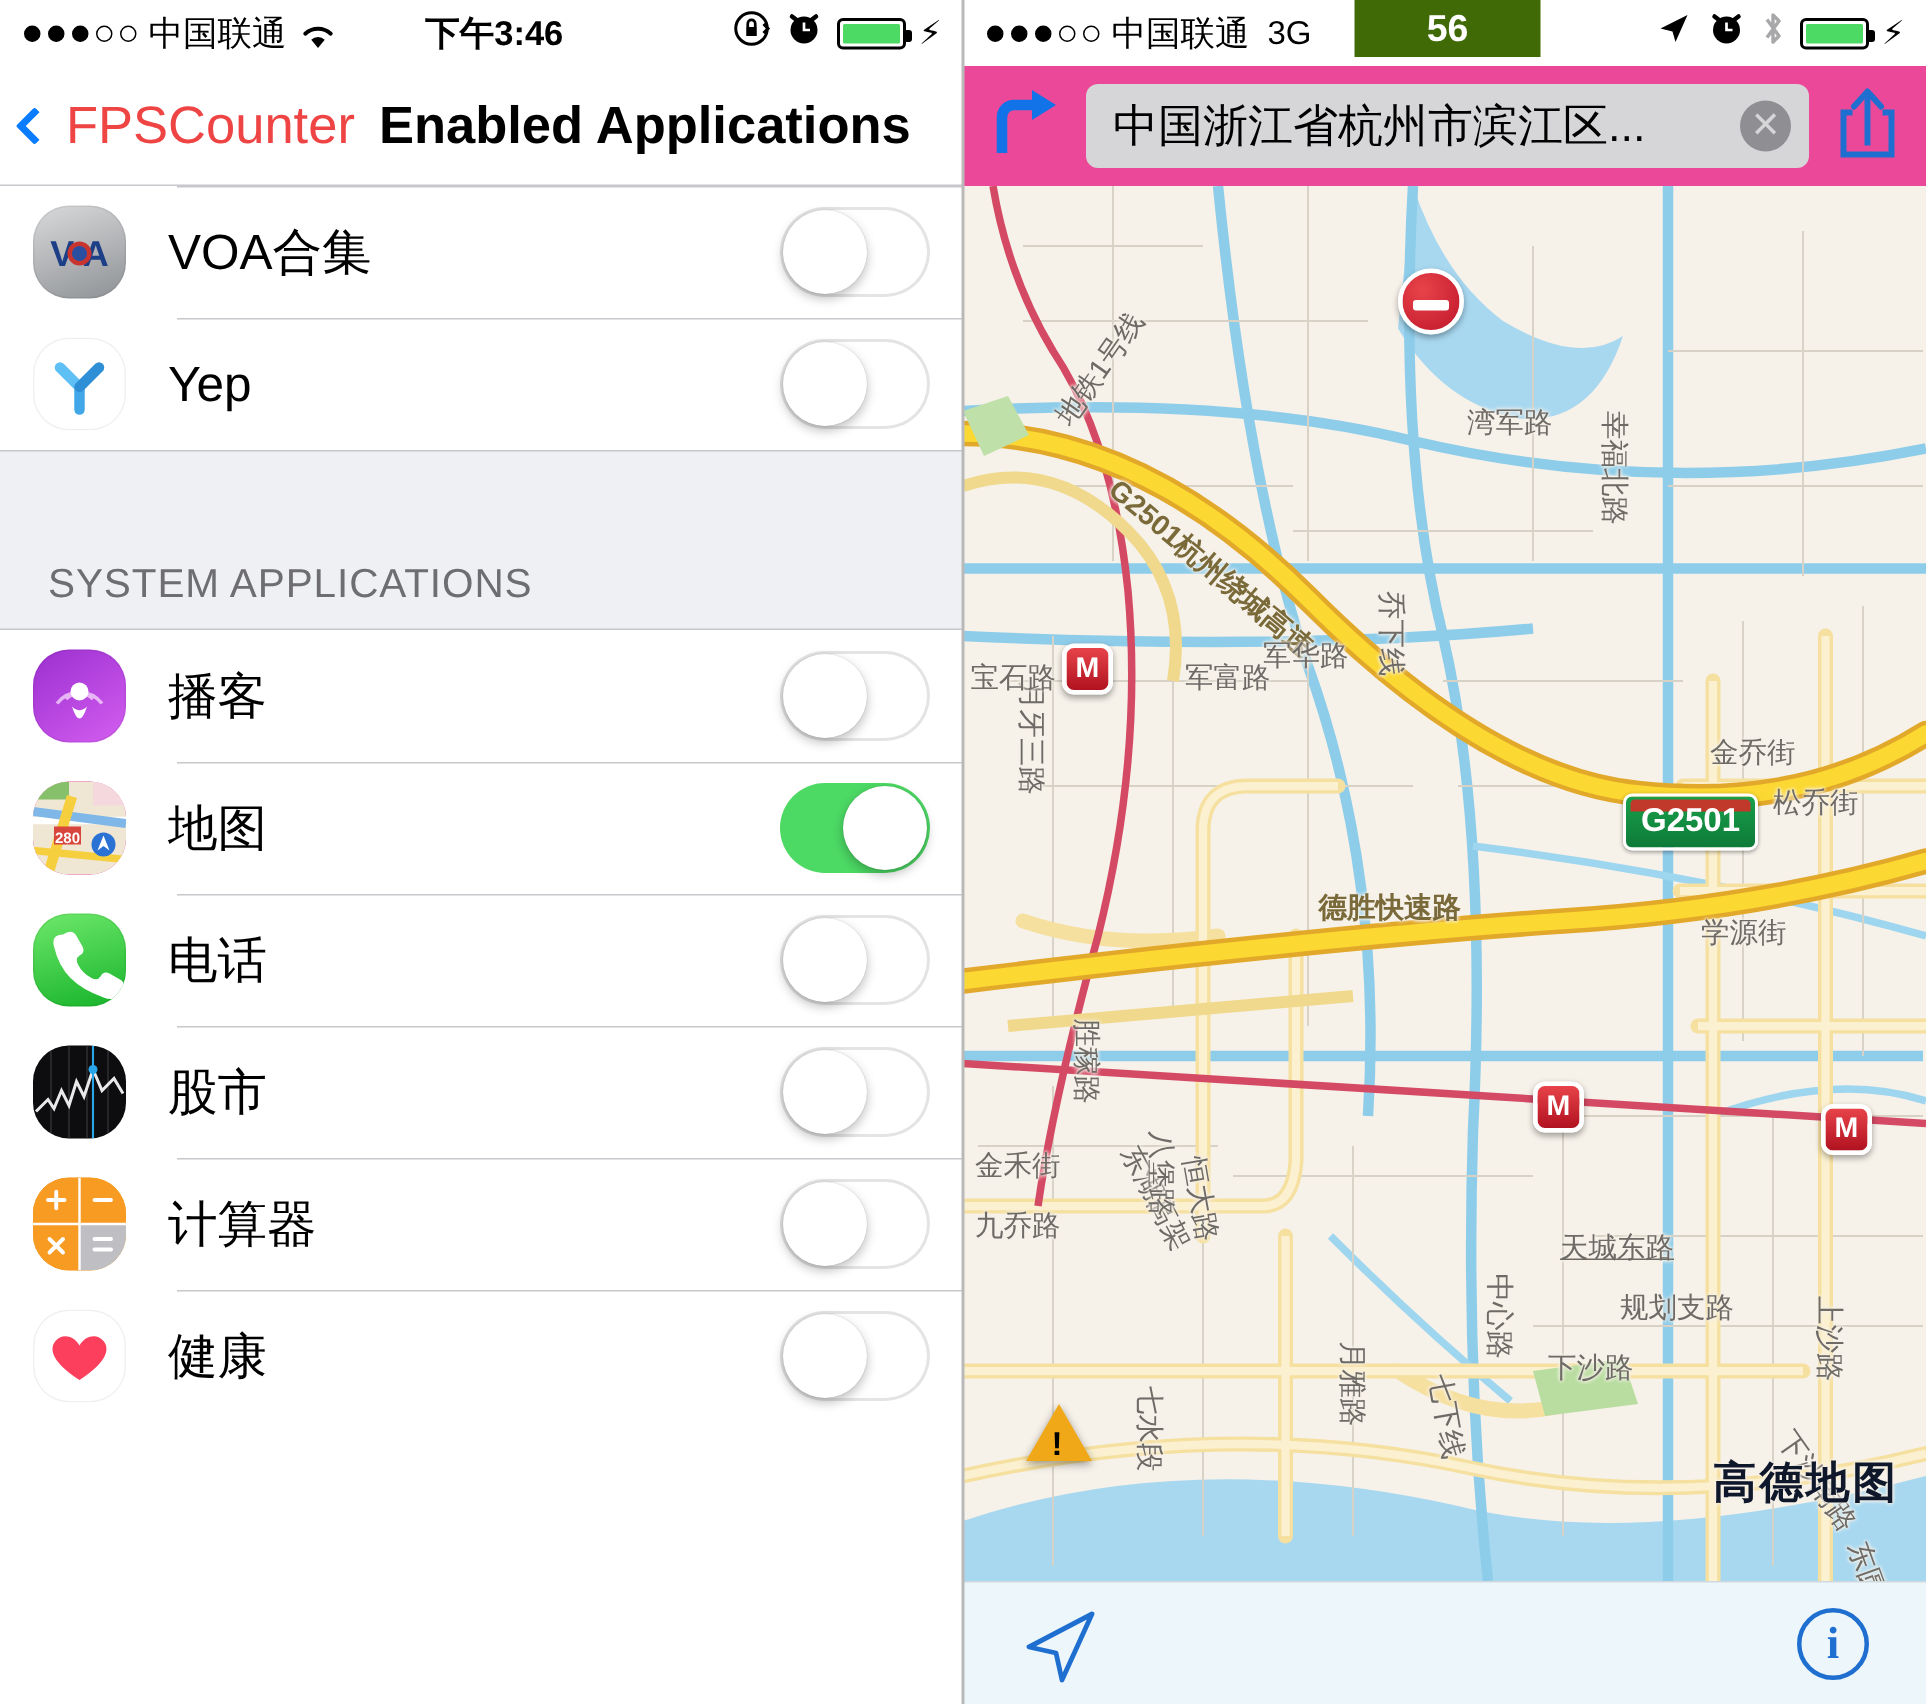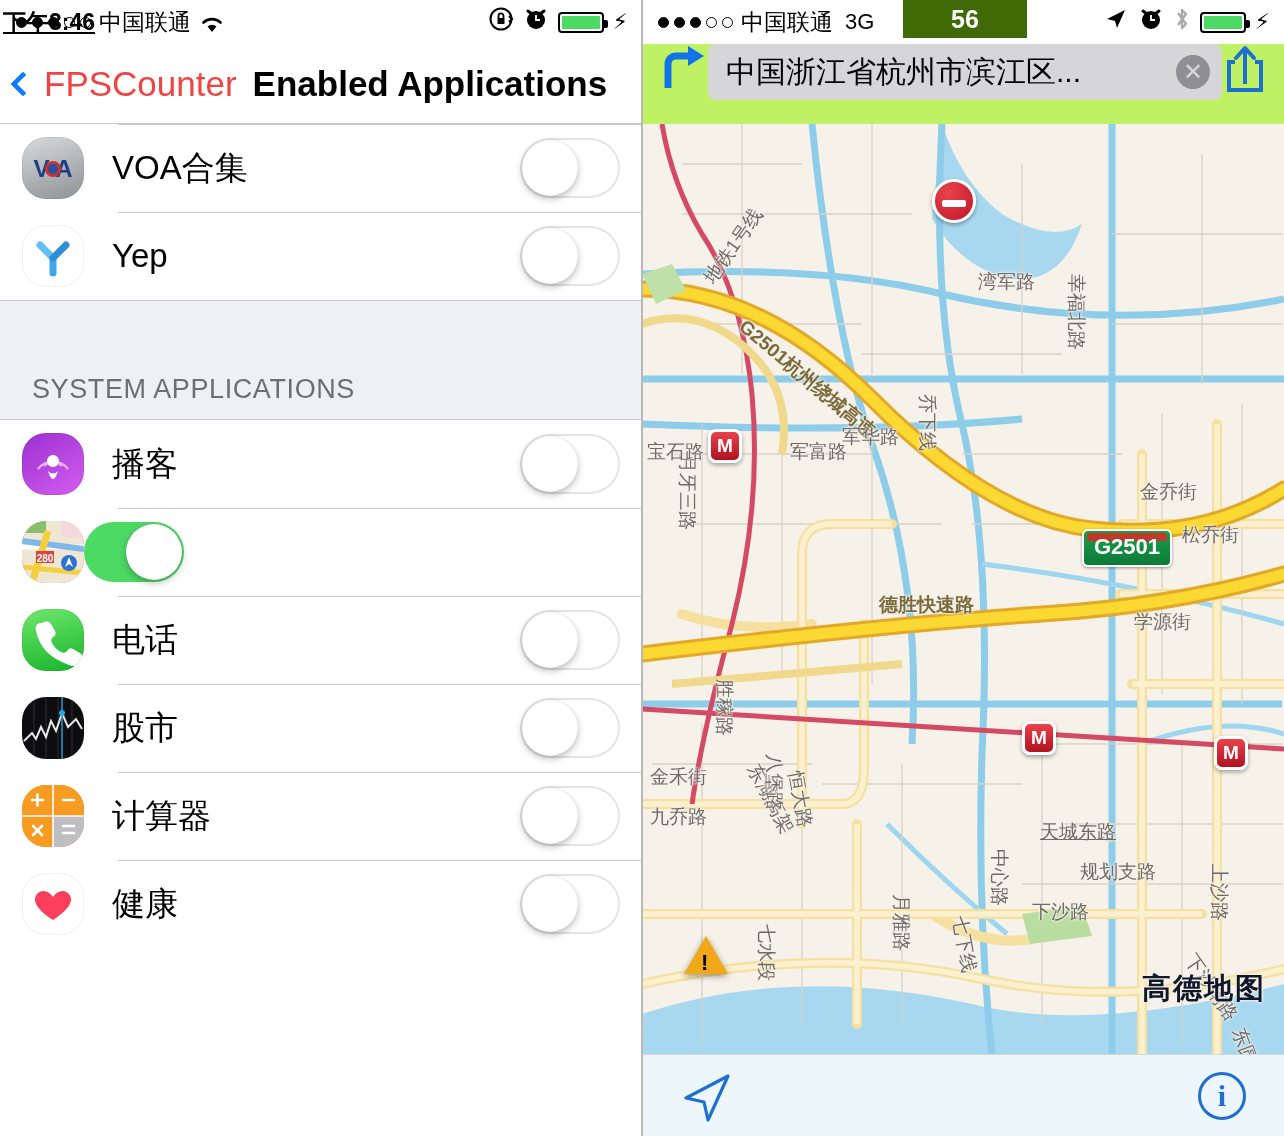--- a/index.html
+++ b/index.html
@@ -11,22 +11,22 @@
   
   .statusbar { position:relative; height:44px; width:100%;
     display:flex; align-items:center; background:#fff; font-size:23px;
     color:#000; }
   .sb-left { display:flex; align-items:center; gap:8px; padding-left:16px; }
   .dots { display:flex; gap:5px; align-items:center; }
   .dot { width:11px; height:11px; border-radius:50%; border:1.6px solid #000; }
   .dot.full { background:#000; }
   .carrier { font-size:23px; letter-spacing:0px; }
   .net { font-size:22px; margin-left:4px; }
-  .sb-time { position:absolute; left:3px; right:0; text-align:left;
-    font-size:23px; font-weight:700; pointer-events:none;text-decoration:underline; }
+  .sb-time { position:absolute; left:17px; right:0; text-align:center;
+    font-size:23px; font-weight:700; pointer-events:none; }
   .sb-right { margin-left:auto; display:flex; align-items:center; gap:9px;
     padding-right:14px; }
   .wifi { width:24px; height:18px; position:relative; }
   .battery { width:46px; height:21px; border:2px solid #000; border-radius:4px;
     position:relative; padding:2px; }
   .battery:after { content:""; position:absolute; right:-6px; top:6px;
     width:4px; height:8px; background:#000; border-radius:0 2px 2px 0; }
   .battery > i { display:block; height:100%; background:#4cd964; border-radius:1px; }
   .bolt { font-size:22px; line-height:1; }
 
@@ -64,22 +64,22 @@
 
   .section-header { height:120px; background:#eff0f4;
     border-top:1px solid #c8c7cc; border-bottom:1px solid #c8c7cc;
     display:flex; align-items:flex-end; padding:0 0 14px 32px; }
   .section-header span { font-size:27px; color:#6d6d72; letter-spacing:.6px; }
 
   
   .fps-box { position:absolute; left:261px; top:0; width:124px; height:38px;
     background:#3f6a06; color:#fff; font-size:25px; font-weight:600;
     display:flex; align-items:center; justify-content:center; z-index:30; }
-  .map-toolbar { height:80px; background:#bef264; display:flex;
-    align-items:flex-start; padding:0 16px; }
+  .map-toolbar { height:80px; background:#ec4899; display:flex;
+    align-items:center; padding:0 16px; gap:16px; }
   .search-field { flex:1; height:56px; background:#d6d6d8; border-radius:8px;
     display:flex; align-items:center; padding:0 12px 0 18px; }
   .search-text { flex:1; font-size:30px; color:#000; white-space:nowrap;
     overflow:hidden; }
   .clear-btn { width:34px; height:34px; border-radius:50%; background:#8e8e93;
     color:#d6d6d8; font-size:24px; line-height:34px; text-align:center;
     flex:none; font-weight:700; }
   .map { position:relative; width:642px; height:930px; overflow:hidden;
     background:#f6f1e9; }
   .map svg { position:absolute; inset:0; }
@@ -241,20 +241,21 @@
             <path d="M0 26 h62" stroke="#fff" stroke-width="5"></path>
             <path d="M0 20 L62 28" stroke="#7fb8e8" stroke-width="6"></path>
             <path d="M10 62 L26 10" stroke="#f6cf3f" stroke-width="7"></path>
             <path d="M0 46 L62 52" stroke="#f6cf3f" stroke-width="5"></path>
             <path d="M14 30 h18 v12 h-18 z" fill="#d8453c"></path>
             <text x="23" y="41" font-size="10" font-weight="700" fill="#fff" text-anchor="middle" font-family="Liberation Sans,sans-serif">280</text>
             <circle cx="47" cy="42" r="8" fill="#2a72d4"></circle>
             <path d="M47 36 l4 10 -4 -3 -4 3 z" fill="#fff"></path>
           </svg>
         </div>
+        <div class="row-label">地图</div>
         <div class="tgl on">
             <div class="knob"></div>
           </div>
       </div>
 
       <div class="row">
         <div class="app-icon" style="background:linear-gradient(165deg,#6ee86b,#17b32a);">
           <svg width="62" height="62" viewBox="0 0 62 62">
             <path d="M20 14 q6-4 9 1 l4 7 q2 4-2 6 -3 2-1 6 3 6 9 9 4 2 6-1 2-4 6-2 l7 4 q5 3 1 9 -4 6-12 3 -14-5-22-13 -8-8-11-21 -2-8 6-8z" fill="#fff"></path>
           </svg>
@@ -473,21 +474,21 @@
       <div id="map-labels">
           <div class="mlabel " style="left: 56px; top: 150px; transform: rotate(-55deg); transform-origin: left top;">地铁1号线</div>
           <div class="mlabel hwy" style="left: 108px; top: 190px; transform: rotate(40deg); transform-origin: left top;">G2501杭州绕城高速</div>
           <div class="mlabel " style="left: 200px; top: 300px; transform-origin: left top;">军华路</div>
           <div class="mlabel " style="left: 336px; top: 145px; transform-origin: left top;">湾军路</div>
           <div class="mlabel " style="left: 447px; top: 150px; transform: rotate(90deg); transform-origin: left top;">幸福北路</div>
           <div class="mlabel " style="left: 58px; top: 330px; transform: rotate(90deg); transform-origin: left top;">月牙三路</div>
           <div class="mlabel " style="left: 5px; top: 315px; transform-origin: left top;">宝石路</div>
           <div class="mlabel " style="left: 148px; top: 315px; transform-origin: left top;">军富路</div>
           <div class="mlabel " style="left: 298px; top: 270px; transform: rotate(90deg); transform-origin: left top;">乔下线</div>
-          <div class="mlabel " style="left: 498px; top: 355px; transform-origin: left top;">金乔街</div>
+          <div class="mlabel " style="left: 498px; top: 365px; transform-origin: left top;">金乔街</div>
           <div class="mlabel " style="left: 540px; top: 398px; transform-origin: left top;">松乔街</div>
           <div class="mlabel " style="left: 492px; top: 485px; transform-origin: left top;">学源街</div>
           <div class="mlabel " style="left: 95px; top: 555px; transform: rotate(90deg); transform-origin: left top;">胜稼路</div>
           <div class="mlabel " style="left: 122px; top: 635px; transform: rotate(62deg); transform-origin: left top;">东湖高架</div>
           <div class="mlabel hwy" style="left: 237px; top: 468px; transform-origin: left top;">德胜快速路</div>
           <div class="mlabel " style="left: 166px; top: 645px; transform: rotate(80deg); transform-origin: left top;">恒大路</div>
           <div class="mlabel " style="left: 8px; top: 640px; transform-origin: left top;">金禾街</div>
           <div class="mlabel " style="left: 8px; top: 680px; transform-origin: left top;">九乔路</div>
           <div class="mlabel " style="left: 145px; top: 630px; transform: rotate(90deg); transform-origin: left top;">八堡路</div>
           <div class="mlabel " style="left: 137px; top: 800px; transform: rotate(90deg); transform-origin: left top;">七水段</div>

